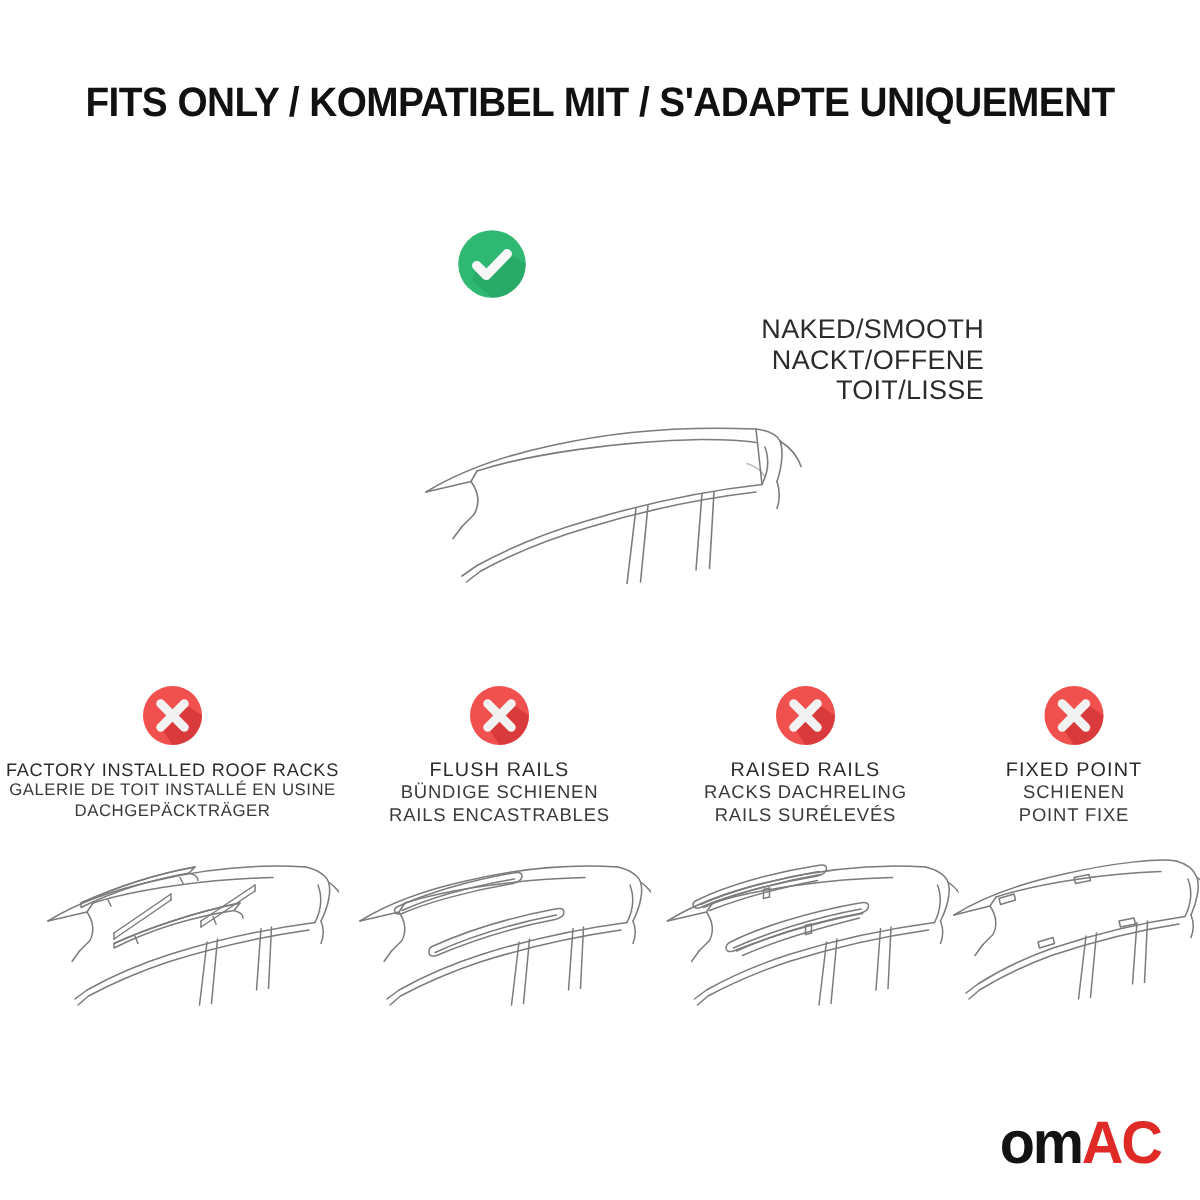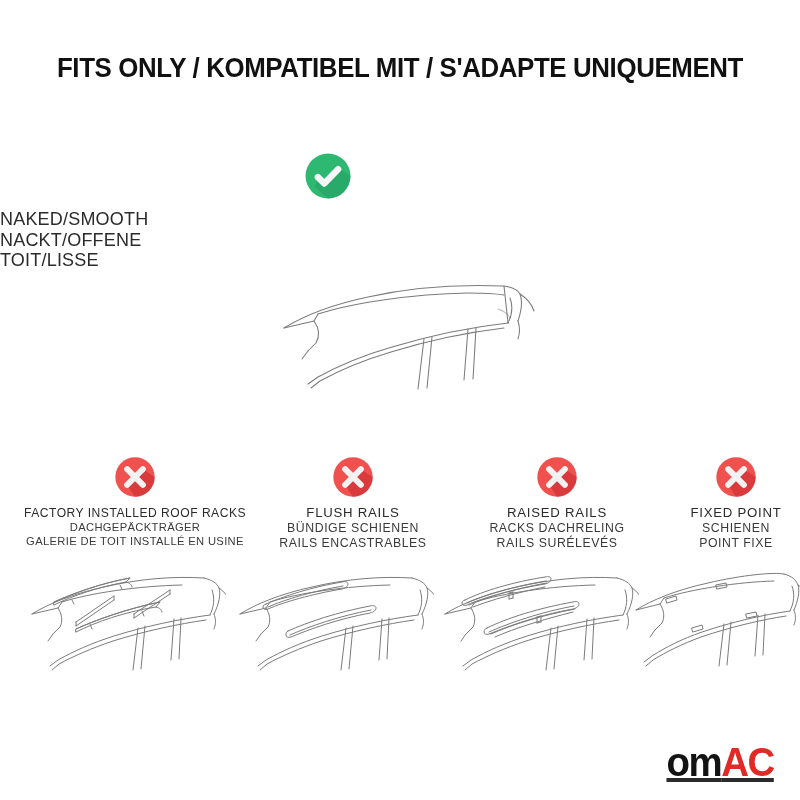--- a/index.html
+++ b/index.html
@@ -13,51 +13,51 @@
   
   .title{
     position:absolute;left:0;top:52px;width:800px;text-align:center;
     font-family:"Liberation Sans", sans-serif;
     font-weight:bold;font-size:27.5px;letter-spacing:-0.4px;
     color:#111111;transform:scaleX(0.94);transform-origin:center top;
     white-space:nowrap;
   }
 
   
-  .approved{position:absolute;left:0;top:152px;width:656px;text-align:left;}
+  .approved{position:absolute;left:0;top:152px;width:656px;text-align:right;}
   .badge{width:48px;height:48px;margin:0 auto;display:block;}
   .approved-labels{margin-top:9px;line-height:20.5px;}
   .approved-labels div{font-size:18px;letter-spacing:0.2px;color:#2b2b2b;}
 
   .hero-roof{position:absolute;left:272px;top:281px;width:290px;height:125px;}
 
   
   .reject-row{position:absolute;left:0;top:456px;width:800px;}
-  .reject{position:absolute;top:0;text-align:center;padding-left:20px;}
+  .reject{position:absolute;top:0;text-align:center;}
   .reject .xbadge{width:42px;height:42px;margin:0 auto;display:block;}
   .reject .labels{margin-top:7px;}
   .reject .labels .l1{font-size:13.2px;letter-spacing:0.75px;color:#2b2b2b;line-height:16px;}
   .reject .labels .l2{font-size:12.3px;letter-spacing:0.55px;color:#3a3a3a;line-height:14.5px;}
 
   .r0{left:0px;width:230px;}
   .r1{left:229px;width:208px;}
   .r2{left:437px;width:200px;}
   .r3{left:632px;width:168px;}
 
   .r0 .labels .l1{font-size:12.1px;letter-spacing:0.5px;}
   .r0 .labels .l2{font-size:11.2px;letter-spacing:0.35px;line-height:13.5px;}
 
   .small-roof{position:absolute;}
   .sr0{left:14px;top:552px;width:212px;height:140px;}
   .sr1{left:222px;top:552px;width:212px;height:140px;}
   .sr2{left:427px;top:552px;width:212px;height:140px;}
   .sr3{left:624px;top:552px;width:176px;height:140px;}
 
   
-  .logo{position:absolute;right:26px;bottom:18px;height:40px;text-decoration:underline;}
+  .logo{position:absolute;right:26px;bottom:18px;height:40px;}
   .logo-text{
     font-family:"Liberation Sans", sans-serif;
     font-weight:bold;font-size:40px;letter-spacing:-1.5px;
     line-height:40px;white-space:nowrap;transform:scaleX(0.96);
     transform-origin:right bottom;
   }
   .logo-om{color:#131313;}
   .logo-ac{color:#e02a26;}
 </style>
 </head>
@@ -114,22 +114,22 @@
       <svg class="xbadge" viewBox="0 0 64 64">
         <circle cx="32" cy="32" r="30" fill="#F0514E"></circle>
         <path d="M32 62A30 30 0 0 0 62 32L44 20 20 44z" fill="#c1262a" opacity="0.5"></path>
         <g stroke="#f2f2f2" stroke-width="9" stroke-linecap="round">
           <line x1="20" y1="20" x2="44" y2="44"></line>
           <line x1="44" y1="20" x2="20" y2="44"></line>
         </g>
       </svg>
       <div class="labels">
         <div class="l1">FACTORY INSTALLED ROOF RACKS</div>
+        <div class="l2">GALERIE DE TOIT INSTALLÉ EN USINE</div>
         <div class="l2">DACHGEPÄCKTRÄGER</div>
-        <div class="l2">GALERIE DE TOIT INSTALLÉ EN USINE</div>
       </div>
     </div>
 
     <div class="reject r1">
       <svg class="xbadge" viewBox="0 0 64 64">
         <circle cx="32" cy="32" r="30" fill="#F0514E"></circle>
         <path d="M32 62A30 30 0 0 0 62 32L44 20 20 44z" fill="#c1262a" opacity="0.5"></path>
         <g stroke="#f2f2f2" stroke-width="9" stroke-linecap="round">
           <line x1="20" y1="20" x2="44" y2="44"></line>
           <line x1="44" y1="20" x2="20" y2="44"></line>

